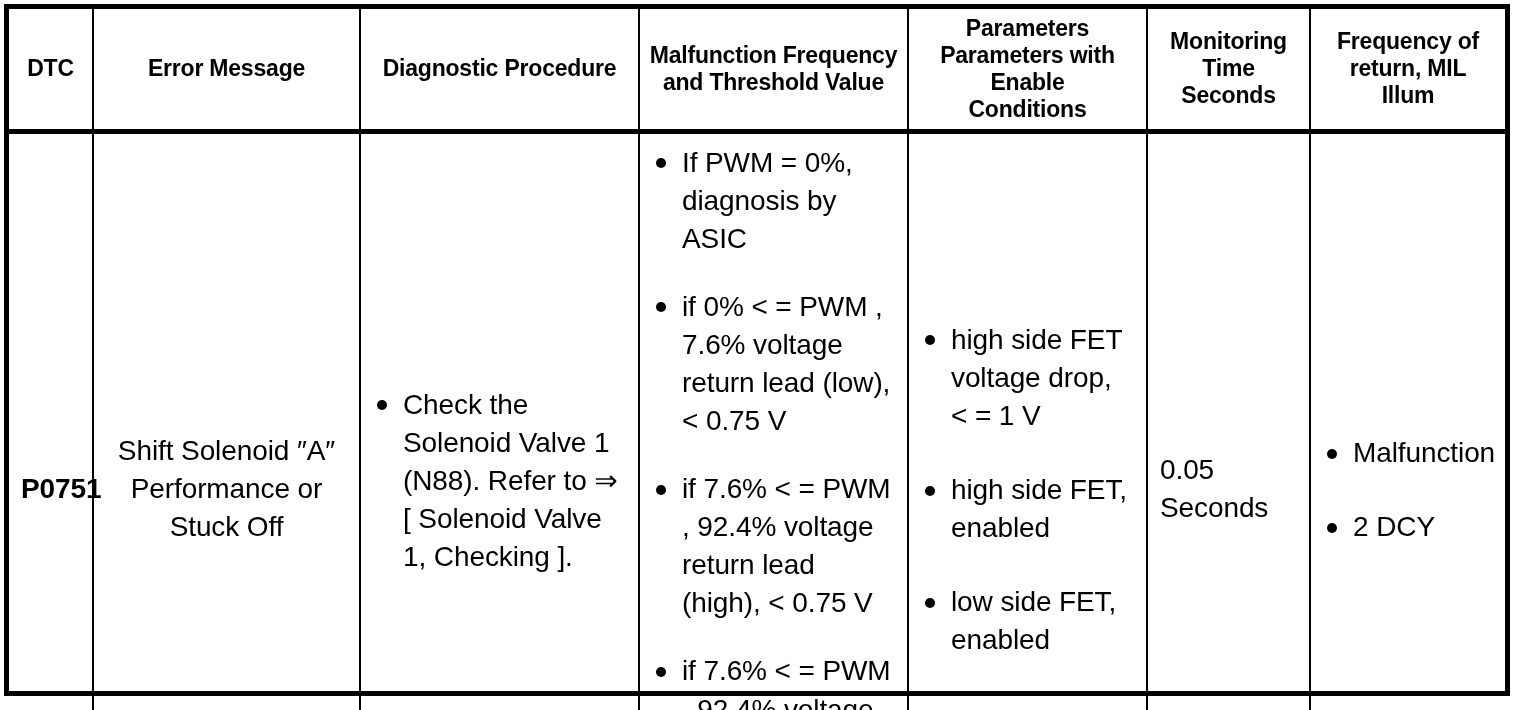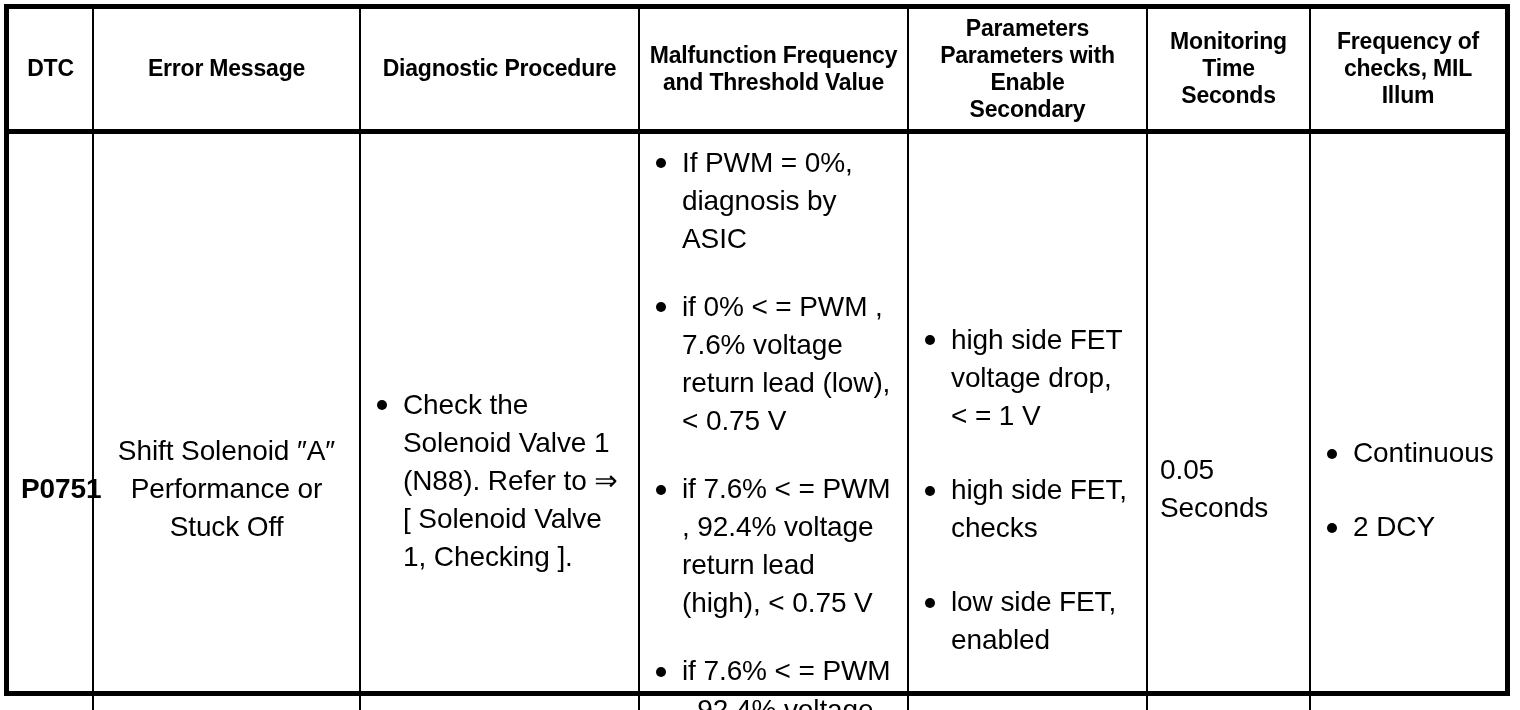--- a/index.html
+++ b/index.html
@@ -118,30 +118,30 @@
           <div>Diagnostic Procedure</div>
         </th>
         <th>
           <div>Malfunction Frequency</div>
           <div>and Threshold Value</div>
         </th>
         <th>
           <div>Parameters</div>
           <div>Parameters with</div>
           <div>Enable</div>
-          <div>Secondary</div>
+          <div>Conditions</div>
         </th>
         <th>
           <div>Monitoring</div>
           <div>Time</div>
           <div>Seconds</div>
         </th>
         <th>
           <div>Frequency of</div>
-          <div>checks, MIL</div>
+          <div>return, MIL</div>
           <div>Illum</div>
         </th>
       </tr>
     </thead>
 
     <tbody>
       <tr>
 
         <td class="cell-dtc">P0751</td>
 
@@ -158,30 +158,30 @@
             <li>If PWM = 0%, diagnosis by ASIC</li>
             <li>if 0% &lt; = PWM , 7.6% voltage return lead (low), &lt; 0.75 V</li>
             <li>if 7.6% &lt; = PWM , 92.4% voltage return lead (high), &lt; 0.75 V</li>
             <li>if 7.6% &lt; = PWM , 92.4% voltage return lead (low), &lt; 0.75 V</li>
           </ul>
         </td>
 
         <td class="cell-secondary">
           <ul class="bullets wide">
             <li>high side FET voltage drop, &lt; = 1 V</li>
-            <li>high side FET, checks</li>
+            <li>high side FET, enabled</li>
             <li>low side FET, enabled</li>
           </ul>
         </td>
 
         <td class="cell-time">0.05 Seconds</td>
 
         <td class="cell-freq">
           <ul class="bullets wide">
-            <li>Continuous</li>
+            <li>Malfunction</li>
             <li>2 DCY</li>
           </ul>
         </td>
 
       </tr>
     </tbody>
   </table>
 </div>
 
 </body></html>

